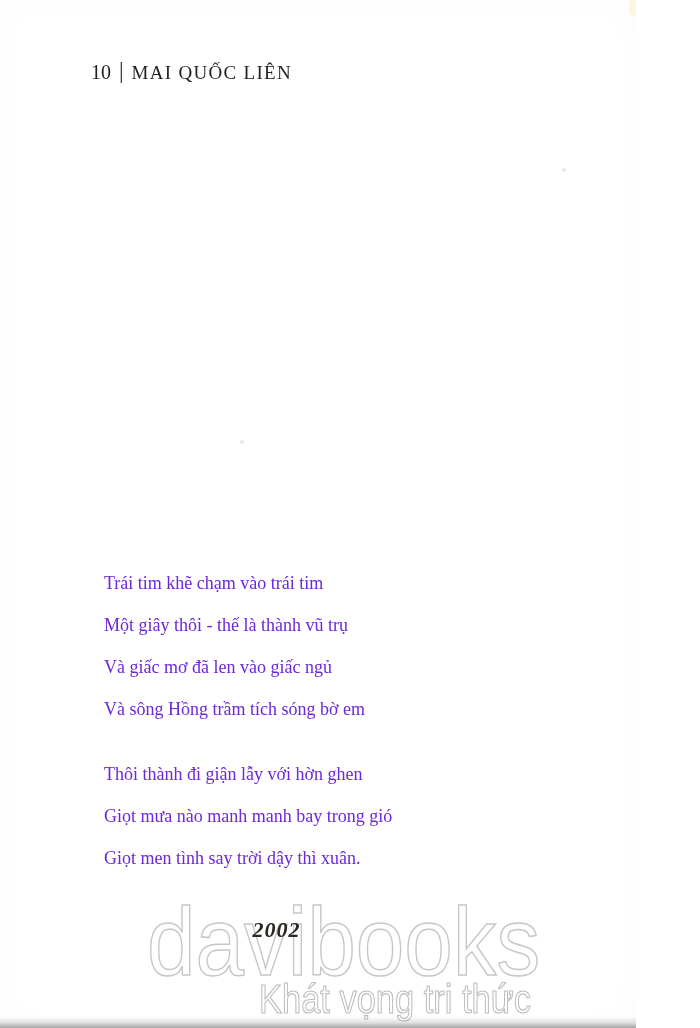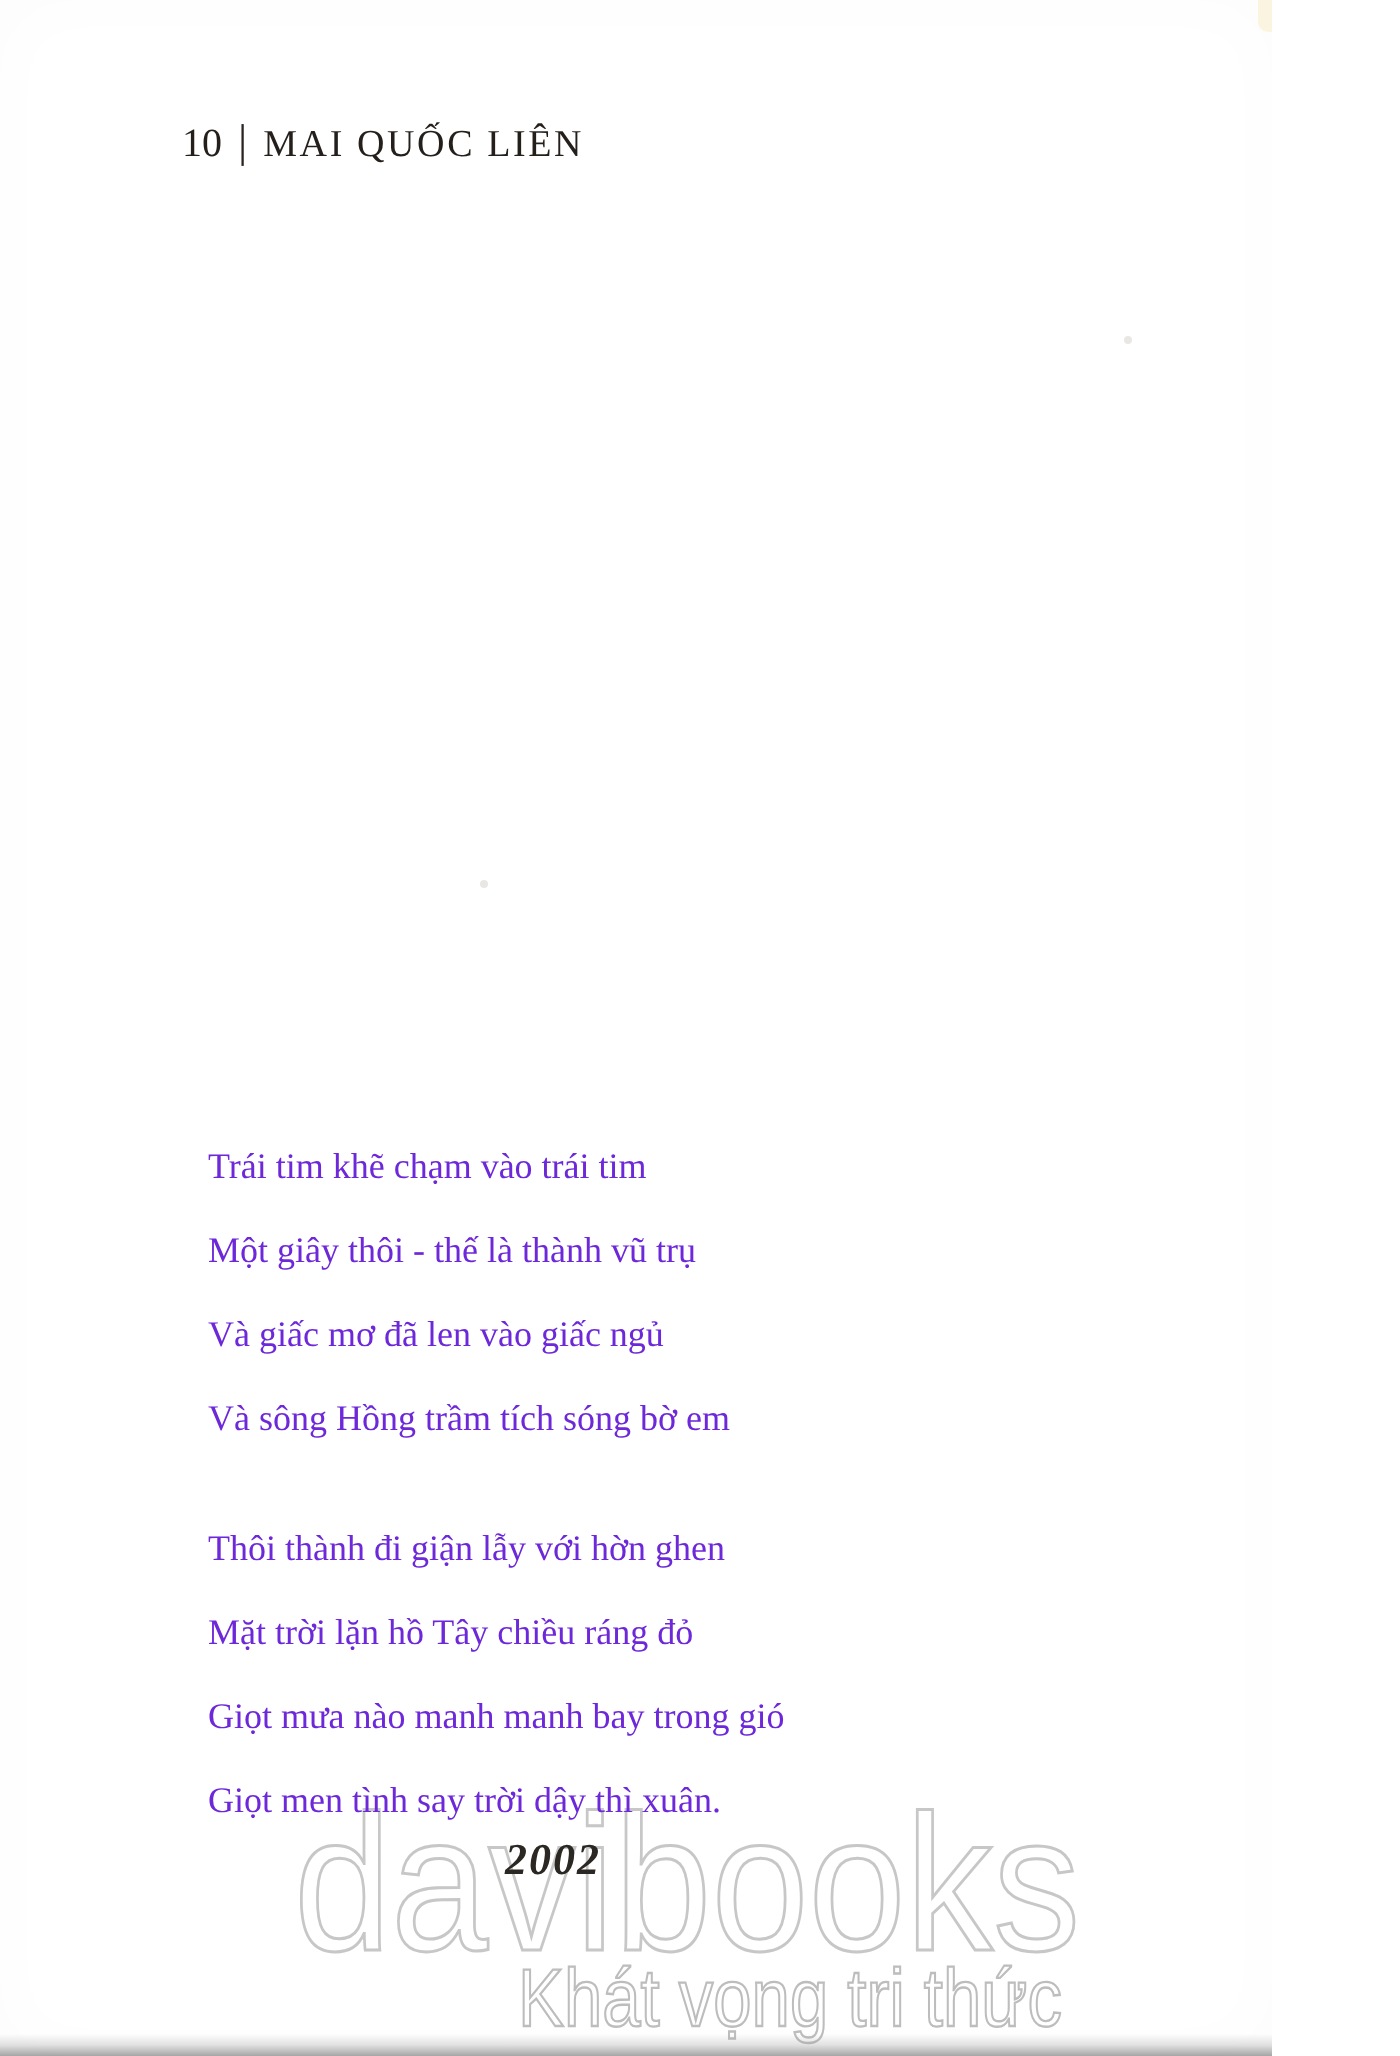--- a/index.html
+++ b/index.html
@@ -151,21 +151,20 @@
 
   <div class="poem">
     <div class="stanza stanza-1">
       <div class="poem-line">Trái tim khẽ chạm vào trái tim</div>
       <div class="poem-line">Một giây thôi - thế là thành vũ trụ</div>
       <div class="poem-line">Và giấc mơ đã len vào giấc ngủ</div>
       <div class="poem-line">Và sông Hồng trầm tích sóng bờ em</div>
     </div>
     <div class="stanza stanza-2">
       <div class="poem-line">Thôi thành đi giận lẫy với hờn ghen</div>
-      <div class="poem-line">Mặt trời lặn hồ Tây chiều ráng đỏ</div>
       <div class="poem-line">Giọt mưa nào manh manh bay trong gió</div>
       <div class="poem-line">Giọt men tình say trời dậy thì xuân.</div>
     </div>
   </div>
 
   <div class="poem-year">2002</div>
 
   <div class="watermark">
     <div class="watermark-logo">davibooks</div>
     <div class="watermark-tagline">Khát vọng tri thức</div>

